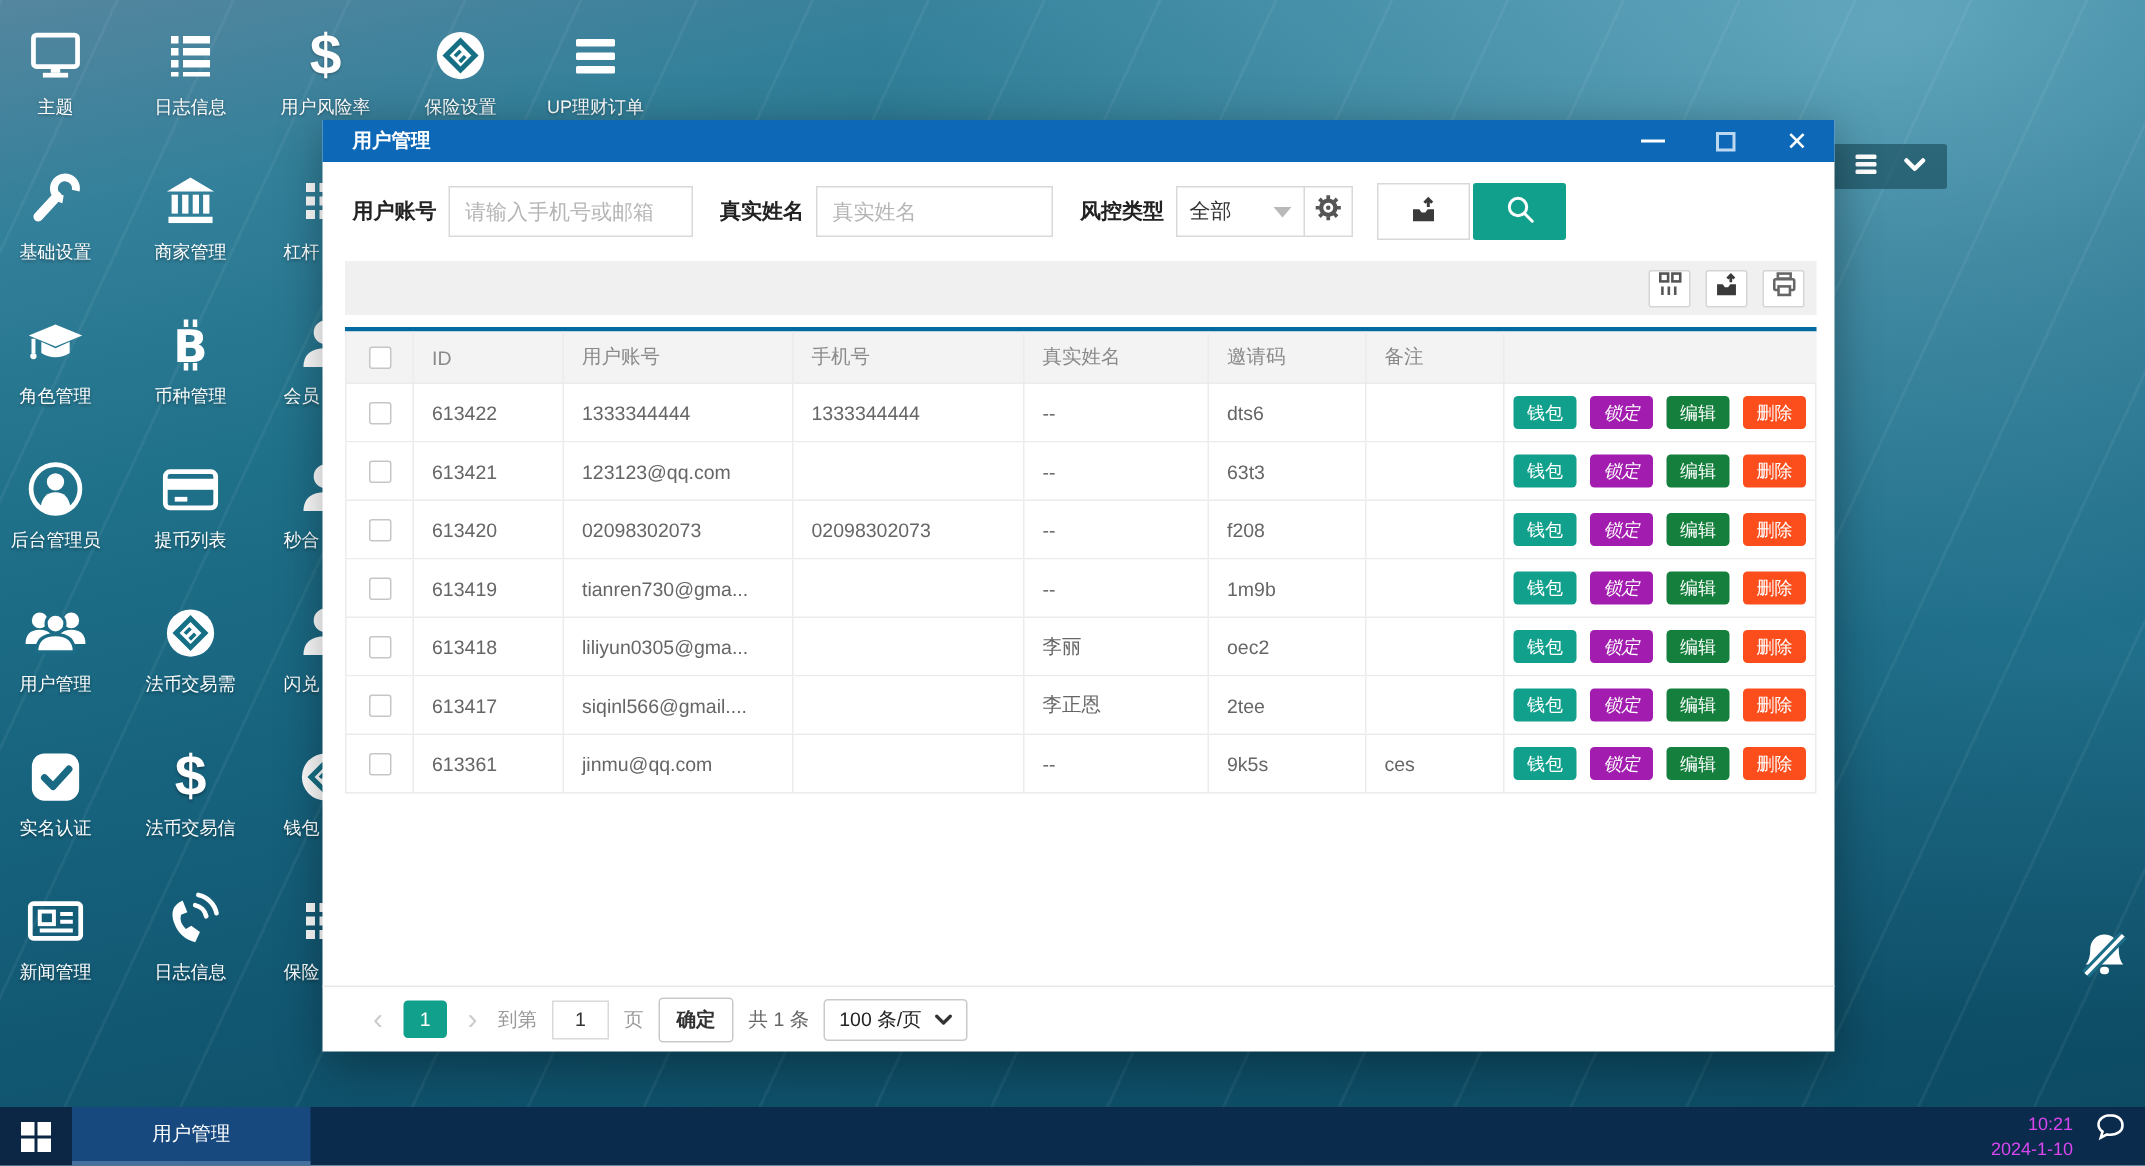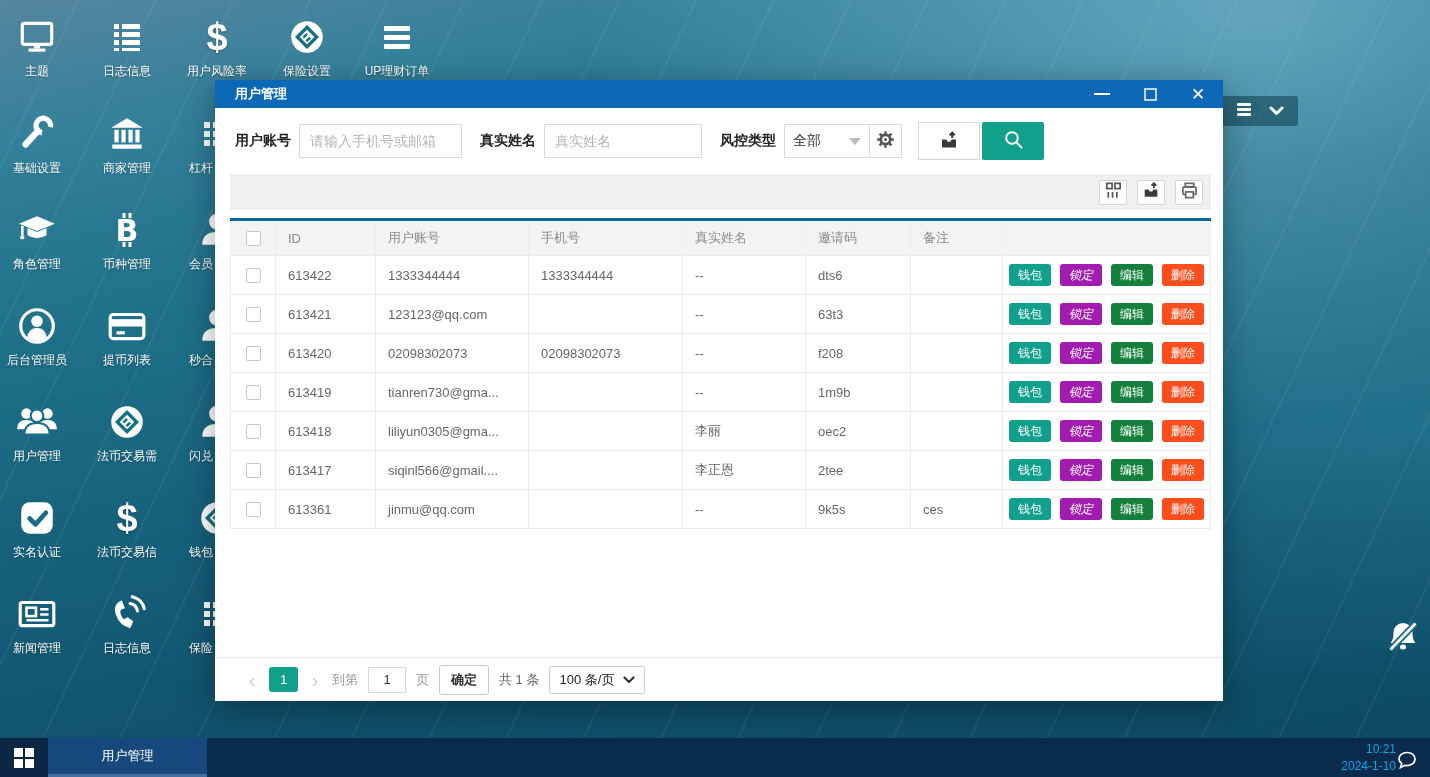--- a/index.html
+++ b/index.html
@@ -113,21 +113,21 @@
 
   
   .taskbar { position:absolute; left:0; bottom:0; width:1430px; height:39px; background:#0b2b4d;
     z-index:10; display:flex; align-items:center; }
   .startbtn { width:48px; height:39px; background:#0c2746; display:flex; align-items:center;
     justify-content:center; cursor:pointer; }
   .winlogo { display:grid; grid-template-columns:9px 9px; grid-template-rows:9px 9px; gap:2px; }
   .winlogo span { background:#fff; }
   .task { width:159px; height:39px; background:#17497e; border-bottom:3px solid #446f9e; color:#fff;
     font-size:13px; display:flex; align-items:center; justify-content:center; cursor:pointer; }
-  .tray { margin-left:auto; display:flex; align-items:flex-end; padding-right:12px; color:#0ea5e9; }
+  .tray { margin-left:auto; display:flex; align-items:flex-start; gap:14px; padding-right:12px; color:#d946ef; }
   .clock { text-align:right; font-size:12px; line-height:1.35; }
 </style>
 </head>
 <body>
 
 <div class="dicon" style="left:-1px;top:16px">
   <div class="ic">
       <svg width="42" height="42" viewBox="0 0 40 40">
         <rect x="6" y="7" width="28" height="20" rx="2" fill="none" stroke="#fff" stroke-width="3"></rect>
         <rect x="17" y="27" width="6" height="4" fill="#fff"></rect>

